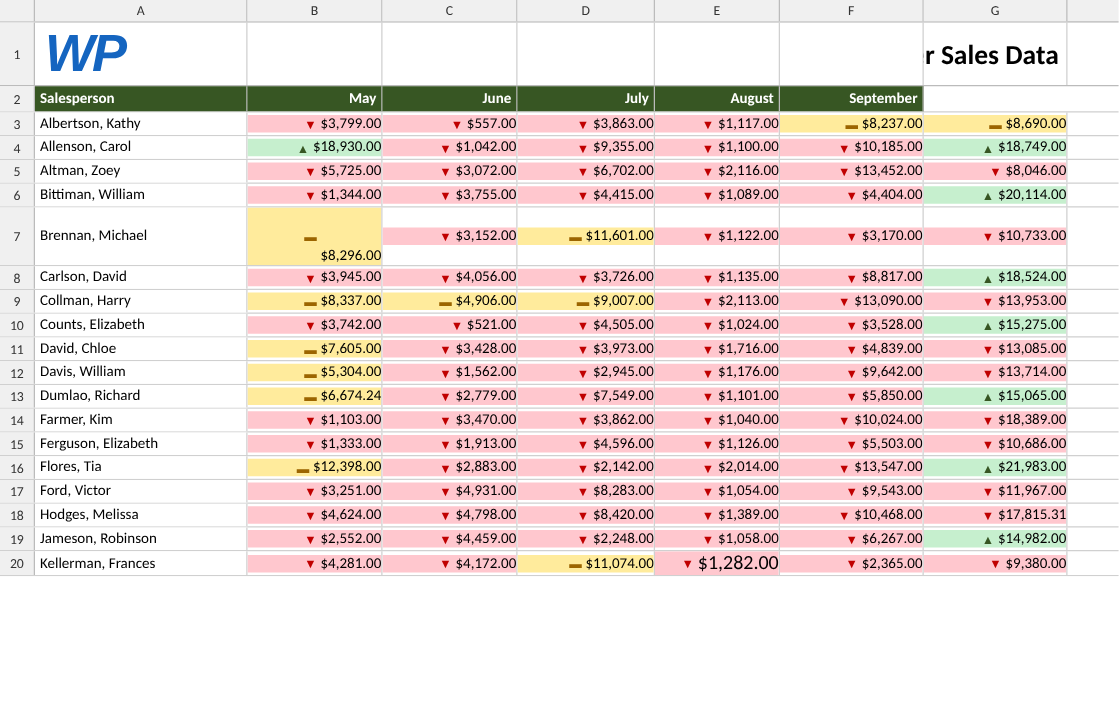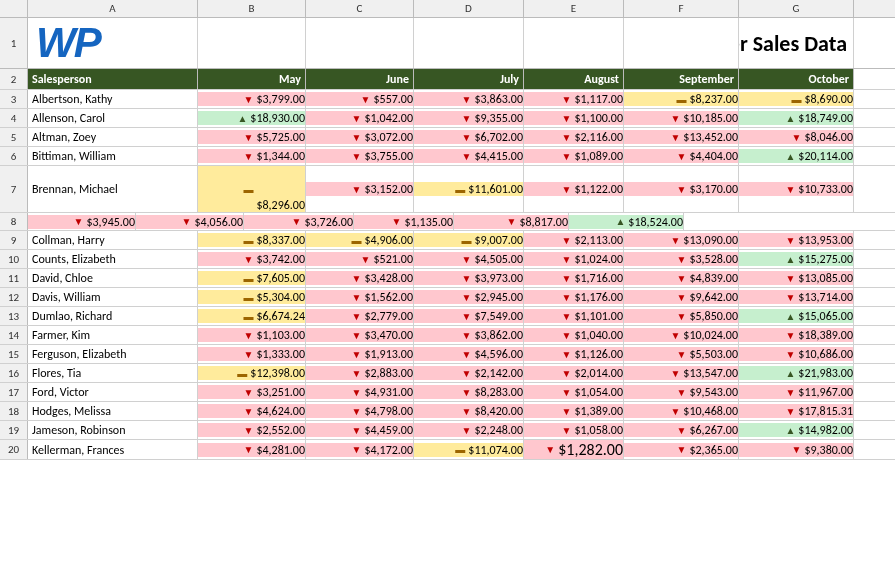--- a/index.html
+++ b/index.html
@@ -161,21 +161,20 @@
   </div>
 
   <div class="data-row">
     <div class="row-num w-row">2</div>
     <div class="label-cell w-a">Salesperson</div>
     <div class="label-cell right w-b">May</div>
     <div class="label-cell right w-c">June</div>
     <div class="label-cell right w-d">July</div>
     <div class="label-cell right w-e">August</div>
     <div class="label-cell right w-f">September</div>
-    <div class="label-cell right w-g">October</div>
   </div>
 
   <div id="data-rows">
       <div class="data-row">
     <div class="row-num w-row">3</div>
     <div class="data-cell name-cell w-a">Albertson, Kathy</div>
     <div class="data-cell right w-b" style="padding:0;">
           <span class="money-cell" style="background:#ffc7ce;width:100%;justify-content:flex-end;gap:3px;">
     <span style="color:#c00000;font-size:10px;">▼</span>
     <span style="font-size:12px;">$3,799.00</span>
@@ -367,20 +366,21 @@
         </div>
     <div class="data-cell right w-g" style="padding:0;">
           <span class="money-cell" style="background:#ffc7ce;width:100%;justify-content:flex-end;gap:3px;">
     <span style="color:#c00000;font-size:10px;">▼</span>
     <span style="font-size:12px;">$10,733.00</span>
   </span>
         </div>
   </div>
       <div class="data-row">
     <div class="row-num w-row">8</div>
+    <div class="data-cell name-cell w-a">Carlson, David</div>
     <div class="data-cell right w-b" style="padding:0;">
           <span class="money-cell" style="background:#ffc7ce;width:100%;justify-content:flex-end;gap:3px;">
     <span style="color:#c00000;font-size:10px;">▼</span>
     <span style="font-size:12px;">$3,945.00</span>
   </span>
         </div>
     <div class="data-cell right w-c" style="padding:0;">
           <span class="money-cell" style="background:#ffc7ce;width:100%;justify-content:flex-end;gap:3px;">
     <span style="color:#c00000;font-size:10px;">▼</span>
     <span style="font-size:12px;">$4,056.00</span>

